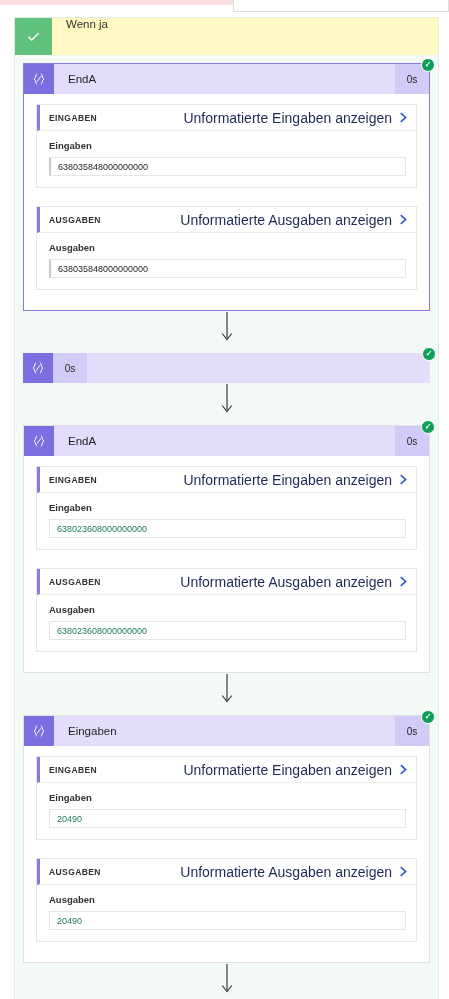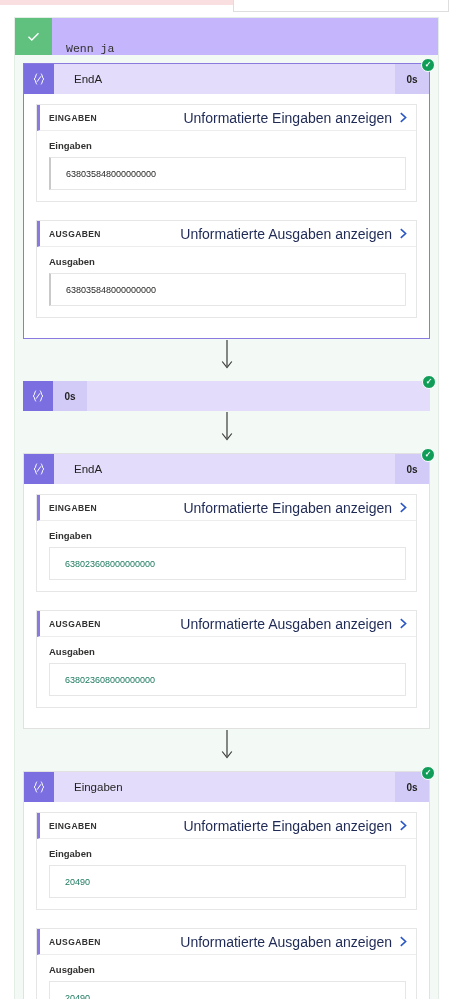--- a/index.html
+++ b/index.html
@@ -36,24 +36,23 @@
   .scope {
     position: absolute;
     top: 17px; left: 14px;
     width: 425px;
     background: #f3faf5;
     border: 1px solid #e4ece6;
     padding: 0 0 12px 0;
   }
   .scope-header {
     display: flex;
-    align-items: flex-end;
+    align-items: flex-start;
     height: 37px;
-    background: #c4b5fd;
-    font-family: Liberation Mono, monospace;
+    background: #fef9c3;
   }
   .scope-check {
     width: 37px; height: 37px;
     background: #60c17f;
     display: flex; align-items: center; justify-content: center;
     flex: 0 0 auto;
   }
   .scope-check svg { display: block; }
   .scope-title {
     margin-left: 14px;
@@ -82,32 +81,31 @@
     width: 30px; height: 30px;
     background: #7a6ee0;
     display: flex; align-items: center; justify-content: center;
     flex: 0 0 auto;
     color: #ffffff;
     font-size: 11px;
   }
   .card-name {
     flex: 1 1 auto;
     display: flex; align-items: center;
-    padding-left: 20px;
+    padding-left: 14px;
     font-size: 11.5px;
     color: #201f1e;
   }
   .card-duration {
     width: 34px;
     background: #d3cbf7;
     display: flex; align-items: center; justify-content: center;
     font-size: 10px;
     color: #201f1e;
     flex: 0 0 auto;
-    font-weight: bold;
   }
   .status-badge {
     position: absolute;
     top: -6px; right: -6px;
     width: 14px; height: 14px;
     border-radius: 50%;
     display: flex; align-items: center; justify-content: center;
     border: 1.5px solid #ffffff;
   }
   .status-badge.ok { background: #0f9d58; }
@@ -160,23 +158,23 @@
   .io-content { padding: 9px 10px 11px 12px; }
   .field-label {
     font-size: 9.5px;
     font-weight: bold;
     color: #323130;
     margin-bottom: 6px;
   }
   .field-box {
     border: 1px solid #e6e6e6;
     border-left: 2px solid #c9c9c9;
-    height: 33px;
+    height: 19px;
     display: flex; align-items: center;
-    padding-left: 15px;
+    padding-left: 7px;
     font-size: 9px;
     color: #201f1e;
     background: #ffffff;
   }
   .field-box.green {
     color: #1d7a5f;
     border-left: 1px solid #e6e6e6;
   }
 
   

